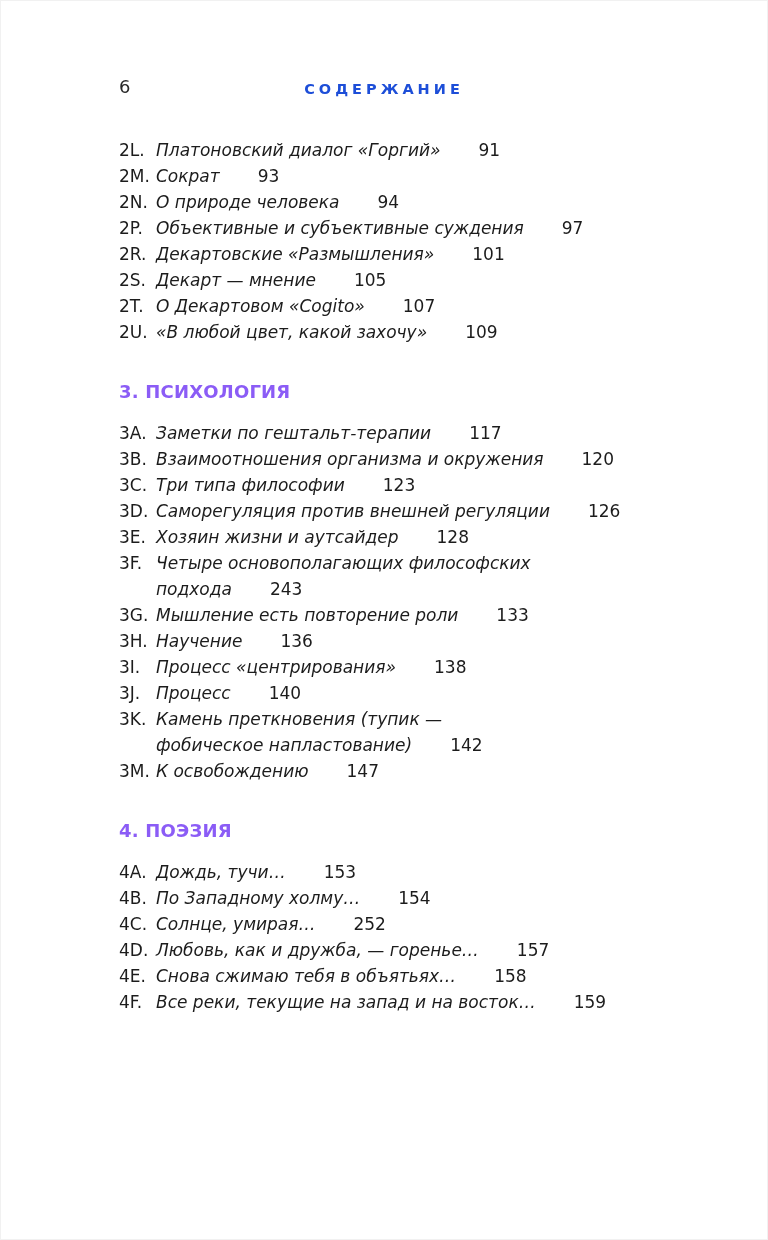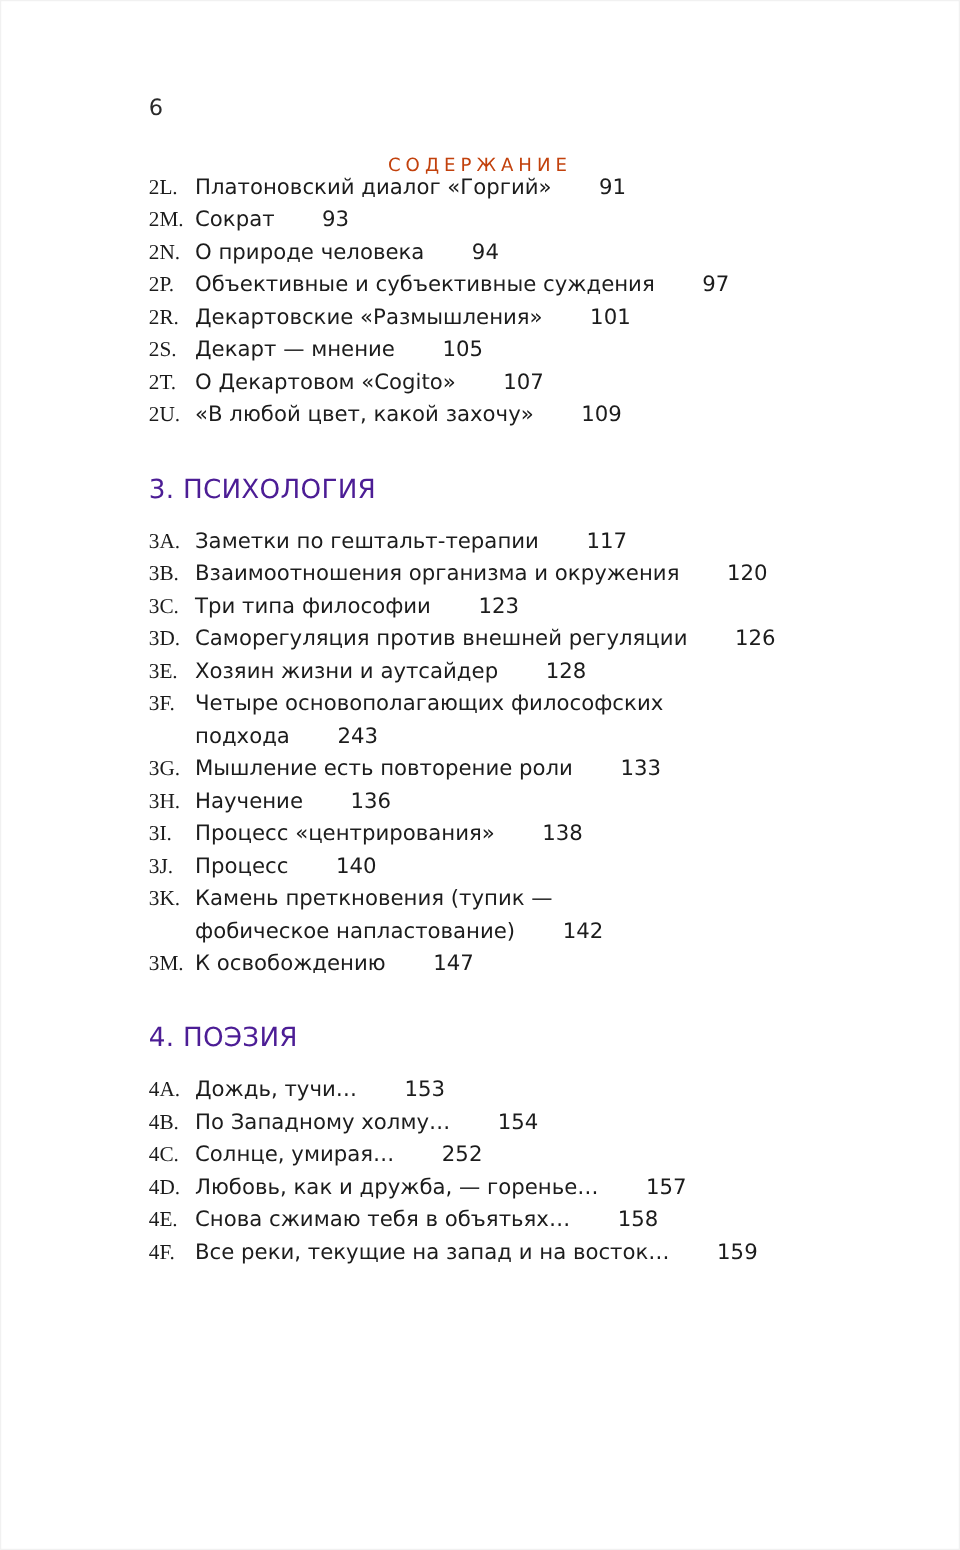--- a/index.html
+++ b/index.html
@@ -29,54 +29,53 @@
     top: 76px;
     font-size: 18px;
     line-height: 20px;
     color: #2a2a2a;
   }
   .head-title {
     display: block;
     text-align: center;
     font-size: 14.5px;
     line-height: 20px;
-    font-weight: normal;
+    font-weight: bold;
     letter-spacing: 4px;
-    color: #c2410c;
-    margin-top: 44px;
+    color: #1d4ed8;
   }
   .content {
     margin: 38px 58px 0 118px;
   }
   .section-heading {
     margin: 34px 0 16px 0;
-    font-size: 21px;
+    font-size: 18px;
     line-height: 25px;
-    font-weight: normal;
+    font-weight: bold;
     letter-spacing: 0.2px;
-    color: #4c1d95;
+    color: #8b5cf6;
   }
   section.toc-section:first-child .section-heading { margin-top: 0; }
   .entry {
     display: flex;
     align-items: flex-start;
     font-size: 17px;
     line-height: 26px;
   }
   .entry-label {
     flex: 0 0 37px;
     width: 37px;
-    font-family: Liberation Serif, serif;
   }
   .entry-body {
     flex: 1 1 auto;
     min-width: 0;
   }
   .entry-title {
     white-space: pre-line;
+    font-style: italic;
   }
   .entry-page {
     margin-left: 38px;
     white-space: nowrap;
     margin-top: 16px;
   }
 </style>
 </head>
 <body>
 

